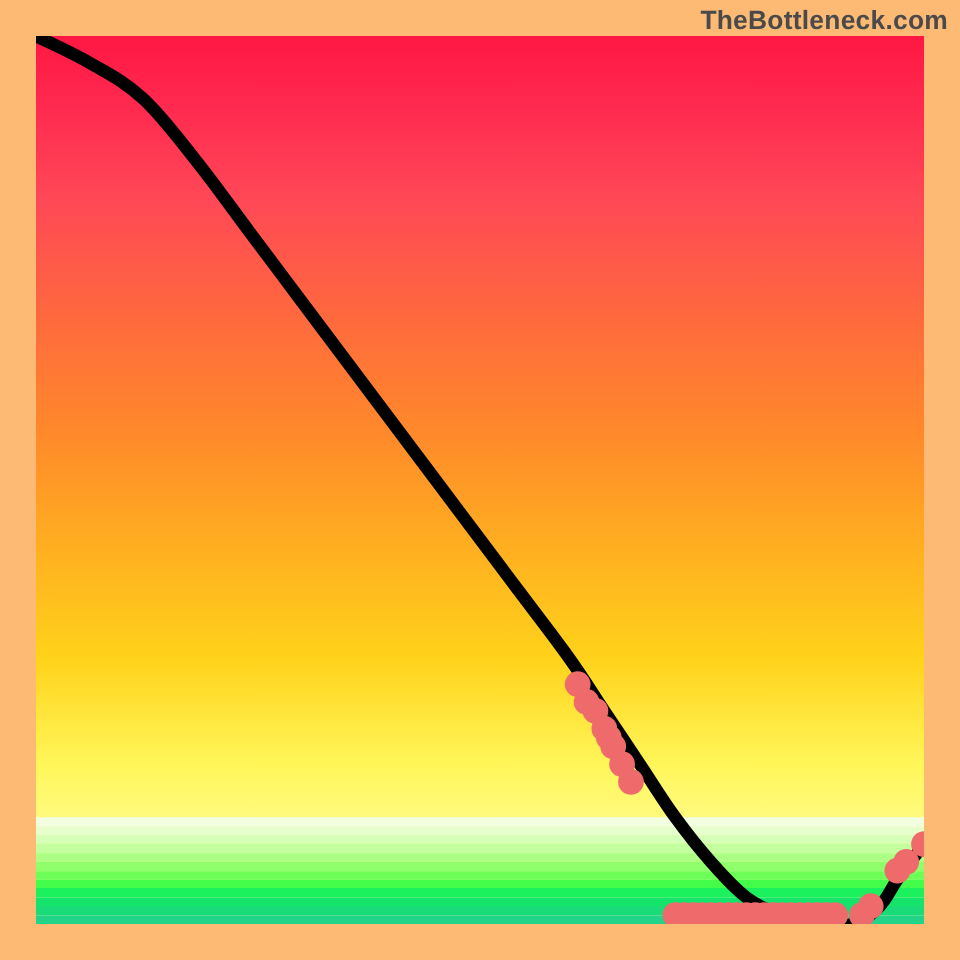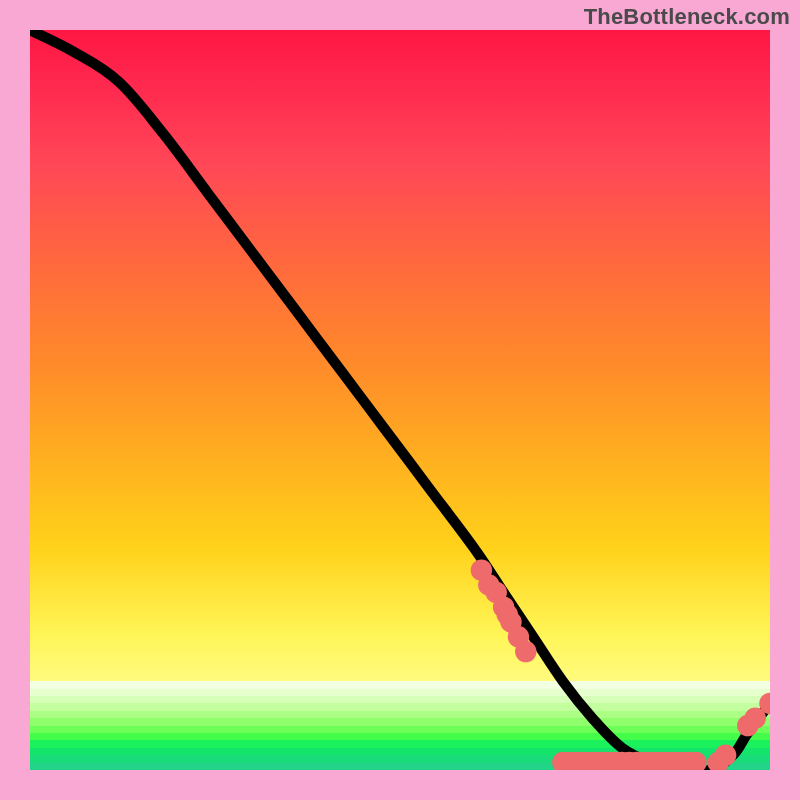--- a/index.html
+++ b/index.html
@@ -8,21 +8,21 @@
     width: 800px;
     height: 800px;
     overflow: hidden;
     background: #000;
     font-family: Arial, Helvetica, sans-serif;
   }
   .frame {
     position: relative;
     width: 800px;
     height: 800px;
-    background: #f9a8d4;
+    background: #fdba74;
   }
   .watermark {
     position: absolute;
     top: 4px;
     right: 10px;
     color: #4a4a4a;
     font-size: 22px;
     font-weight: 600;
     letter-spacing: 0.2px;
     z-index: 10;

